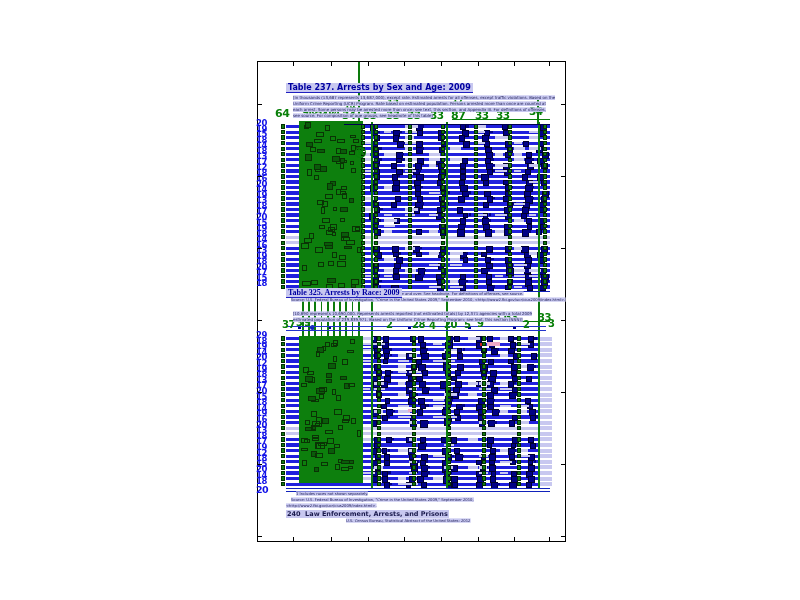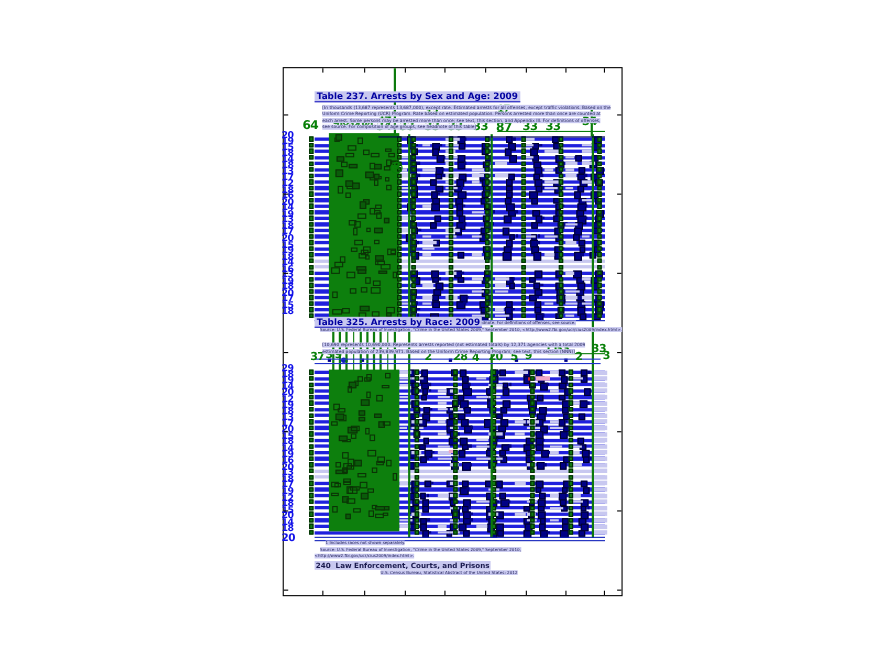--- a/index.html
+++ b/index.html
@@ -40,31 +40,31 @@
     <div class="title txt" style="left:28px;top:21px;">Table 237. Arrests by Sex and Age: 2009</div>
 
     <div class="t txt" style="left:35px;top:33.5px;transform:scale(0.66);"><span class="hl">[In thousands (13,687 represents 13,687,000), except rate. Estimated arrests for all offenses, except traffic violations. Based on the</span></div>
     <div class="t txt" style="left:35px;top:39.7px;transform:scale(0.66);"><span class="hl">Uniform Crime Reporting (UCR) Program. Rate based on estimated population. Persons arrested more than once are counted at</span></div>
     <div class="t txt" style="left:35px;top:45.9px;transform:scale(0.66);"><span class="hl">each arrest. Some persons may be arrested more than once; see text, this section, and Appendix III. For definitions of offenses,</span></div>
     <div class="t txt" style="left:35px;top:52.1px;transform:scale(0.66);"><span class="hl">see source. For composition of age groups, see headnote of this table]</span></div>
 
     <div class="t txt" style="left:35px;top:229.5px;transform:scale(0.62);"><span class="hl">1 Persons under 18 years of age. 2 Persons 18 years of age and over. See headnote. For definitions of offenses, see source.</span></div>
     <div class="t txt" style="left:33px;top:235.5px;transform:scale(0.62);"><span class="hl">Source: U.S. Federal Bureau of Investigation, "Crime in the United States 2009," September 2010, &lt;http://www2.fbi.gov/ucr/cius2009/index.html&gt;.</span></div>
 
-    <div class="title txt" style="left:28px;top:226px;">Table 325. Arrests by Race: 2009</div>
+    <div class="title txt" style="left:28px;top:226px;font-family:Liberation Serif, serif;">Table 325. Arrests by Race: 2009</div>
 
     <div class="t txt" style="left:35px;top:250px;transform:scale(0.66);"><span class="hl">[10,690 represents 10,690,000. Represents arrests reported (not estimated totals) by 12,371 agencies with a total 2009</span></div>
     <div class="t txt" style="left:35px;top:256px;transform:scale(0.66);"><span class="hl">estimated population of 239,839,971. Based on the Uniform Crime Reporting Program; see text, this section  (NNN)]</span></div>
 
     <div class="t txt" style="left:38px;top:430px;transform:scale(0.62);"><span class="hl">1 Includes races not shown separately.</span></div>
     <div class="t txt" style="left:33px;top:436px;transform:scale(0.62);"><span class="hl">Source: U.S. Federal Bureau of Investigation, "Crime in the United States 2009," September 2010,</span></div>
     <div class="t txt" style="left:28px;top:442px;transform:scale(0.62);"><span class="hl">&lt;http://www2.fbi.gov/ucr/cius2009/index.html&gt;.</span></div>
 
     <div class="pgfoot" style="left:28px;top:448px;">
-      <span>240</span>&nbsp;&nbsp;<span>Law Enforcement, Courts, and Prisons</span>
+      <span>240</span>&nbsp;&nbsp;<span>Law Enforcement, Arrests, and Prisons</span>
     </div>
 
     <div class="t txt" style="left:88px;top:457px;transform:scale(0.62);"><span class="hl">U.S. Census Bureau, Statistical Abstract of the United States: 2012</span></div>
 
   <div class="bar" style="left: 28px; top: 63px; width: 264px; height: 3.3px; background: rgb(32, 32, 221);"></div>
       <div class="sq" style="left: 92.4637px; top: 62.4px; width: 3.67625px; height: 3.67625px; background: rgb(0, 0, 133); border: 0.8px solid rgb(0, 0, 48);"></div>
       <div class="sq" style="left: 98.4637px; top: 63px; width: 2.5px; height: 2.5px; background: rgb(0, 0, 133);"></div>
       <div class="sq" style="left: 111.711px; top: 62.4px; width: 4.39456px; height: 4.39456px; background: rgb(0, 0, 133); border: 0.8px solid rgb(0, 0, 48);"></div>
       <div class="sq" style="left: 157.579px; top: 62.4px; width: 5.22291px; height: 5.22291px; background: rgb(0, 0, 133); border: 0.8px solid rgb(0, 0, 48);"></div>
       <div class="sq" style="left: 163.579px; top: 63px; width: 2.5px; height: 2.5px; background: rgb(0, 0, 133);"></div>

